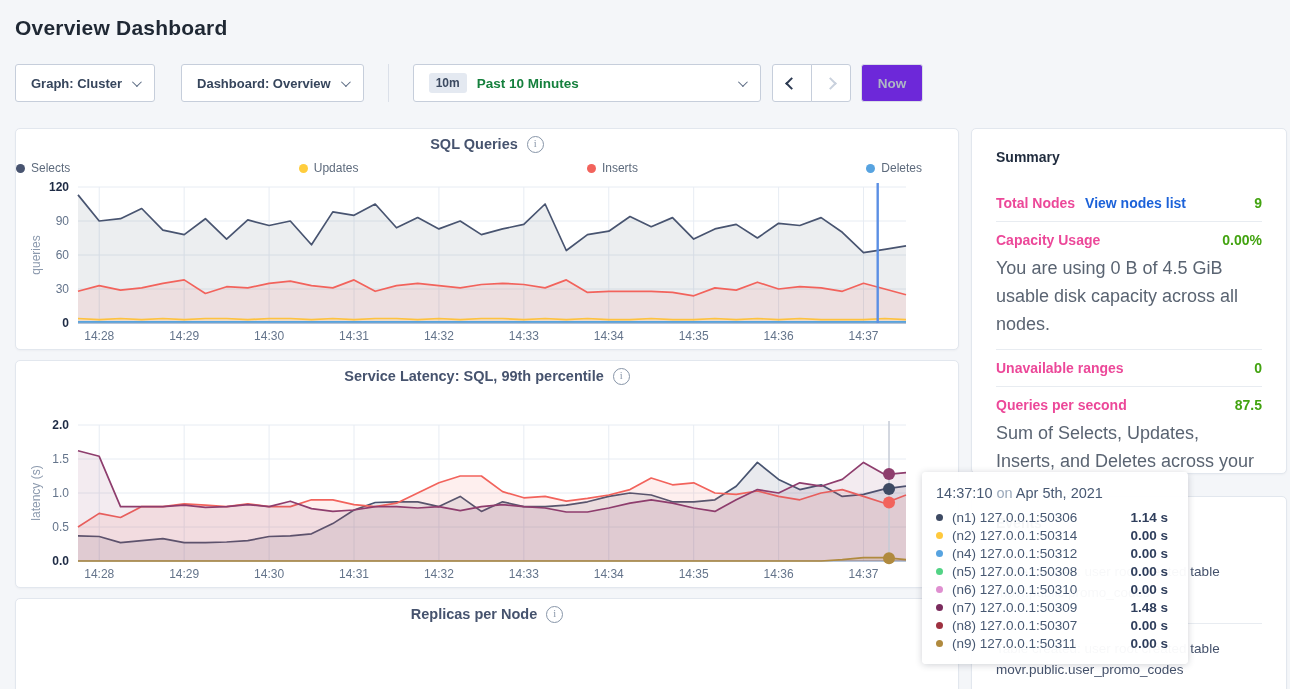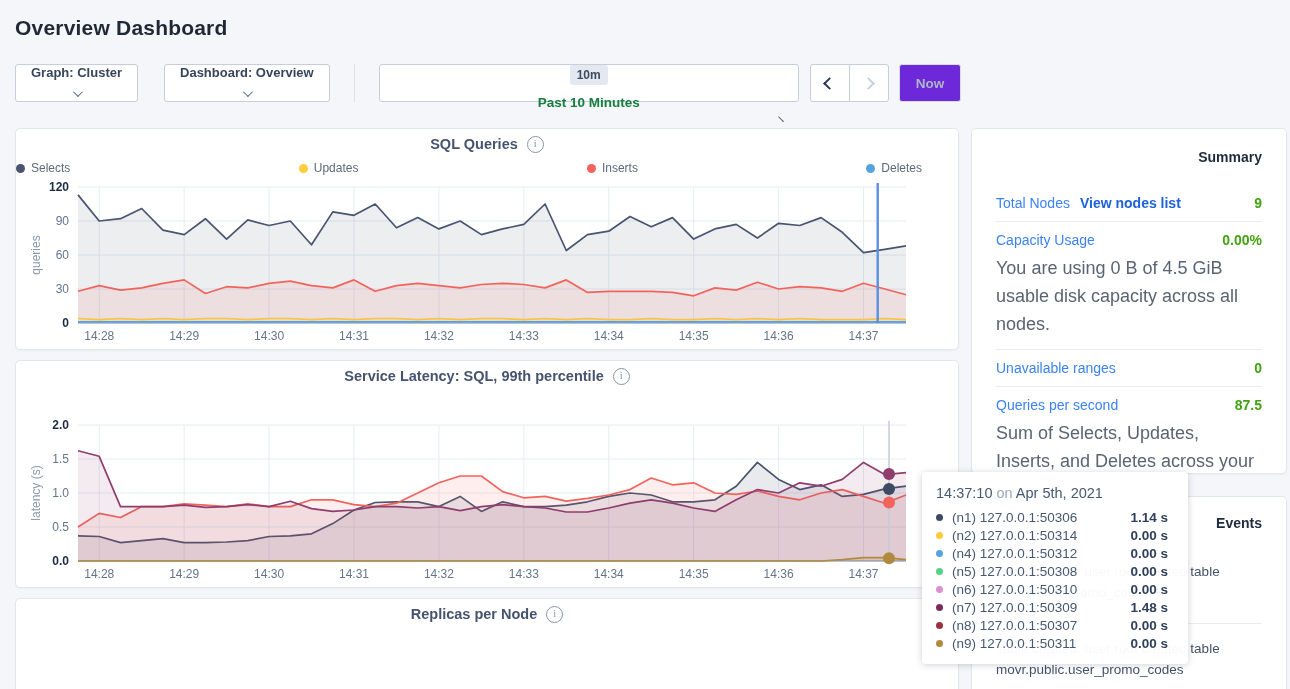--- a/index.html
+++ b/index.html
@@ -14,27 +14,26 @@
   h1.page-title { font-size:21px; font-weight:700; color:#1f2834; letter-spacing:.2px; }
 
   
   .controls { display:flex; align-items:center; margin-top:24px; height:38px; }
   .btn {
     display:inline-flex; align-items:center; gap:10px;
     height:38px; padding:0 15px; background:#fff;
     border:1px solid #c6cedb; border-radius:3px;
     font-family:inherit; font-size:13px; font-weight:700; color:#36455c;
     cursor:pointer;
-    flex-direction:column;
   }
   .btn + .btn { margin-left:26px; }
   .chev { width:7px; height:7px; border-right:1.6px solid #5a6a82; border-bottom:1.6px solid #5a6a82;
           transform:rotate(45deg) translateY(-2px); display:inline-block; }
   .vsep { width:1px; height:38px; background:#dbe0e9; margin:0 24px; }
-  .time-picker { width:420px; justify-content:flex-start; }
+  .time-picker { width:348px; justify-content:flex-start; }
   .time-badge { background:#e4e9f1; color:#3c4a61; font-size:12px; font-weight:700;
                 padding:3px 7px; border-radius:3px; }
   .tw-label { font-size:13.5px; color:#15803d; }
   .time-picker .chev { margin-left:auto; }
   .arrow-group { display:flex; margin-left:11px; }
   .arrow-btn { width:40px; height:38px; background:#fff; border:1px solid #c6cedb;
                display:flex; align-items:center; justify-content:center; cursor:pointer; }
   .arrow-btn:first-child { border-radius:3px 0 0 3px; }
   .arrow-btn:last-child  { border-radius:0 3px 3px 0; margin-left:-1px; }
   .chev-l { width:9px; height:9px; border-left:2.2px solid #2c3a52; border-bottom:2.2px solid #2c3a52; transform:rotate(45deg); }
@@ -62,25 +61,25 @@
             height:22px; align-items:center; margin-top:2px; }
   .legend-item { display:flex; align-items:center; gap:6px; font-size:12px; color:#5d6a7c; cursor:pointer; }
   .legend-dot { width:9px; height:9px; border-radius:50%; }
   .chart-svg { display:block; margin-top:0; }
   #sql-chart { margin-top:2px; }
   #latency-chart { margin-top:32px; }
   .panel-replicas { height:120px; }
 
   
   .panel-summary { height:346px; padding:20px 24px; overflow:hidden; }
-  .panel-heading { text-align:right; font-size:14px; font-weight:700; color:#1f2b3d; margin-bottom:20px; }
+  .panel-heading { text-align:left; font-size:14px; font-weight:700; color:#1f2b3d; margin-bottom:20px; }
   .sum-row { padding:10px 0; }
   .sum-row + .sum-row { border-top:1px solid #e8ecf1; }
   .sum-line { display:flex; align-items:baseline; }
-  .sum-label { font-size:14px; font-weight:400; color:#3b82f6; }
+  .sum-label { font-size:14px; font-weight:700; color:#ec4899; }
   .sum-link { font-size:14px; font-weight:700; color:#1c62d9; margin-left:10px; text-decoration:none; cursor:pointer; }
   .sum-value { margin-left:auto; font-size:14px; font-weight:700; color:#42a310; }
   .sum-desc { margin-top:7px; font-size:18px; color:#5a6472; line-height:1.55; }
 
   
   .panel-events { margin-top:22px; height:230px; padding:18px 24px; }
   .event-item { padding:10px 0 20px; }
   .event-item + .event-item { border-top:1px solid #e8ecf1; padding-top:14px; }
   .event-line { font-size:13.5px; color:#44516b; line-height:21px; white-space:nowrap; }
 

